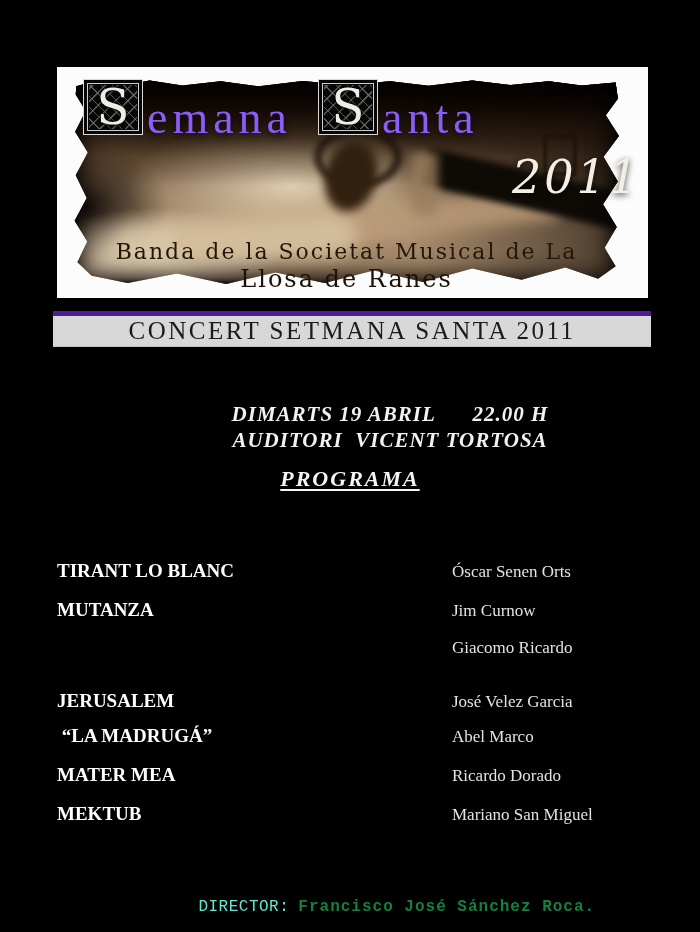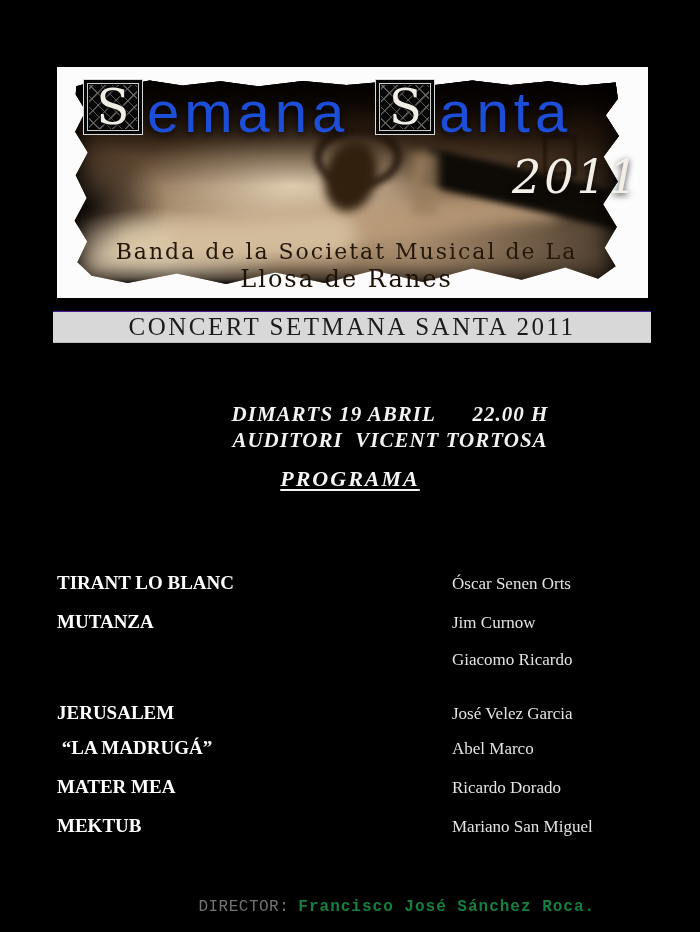--- a/index.html
+++ b/index.html
@@ -41,54 +41,54 @@
 
   .title-row{position:absolute;left:26px;top:12px;display:flex;align-items:flex-end;z-index:3;}
   .sbox{width:58px;height:54px;background:#070707;border:1px solid #d9d9d9;position:relative;
     box-shadow:inset 0 0 0 3px #070707, inset 0 0 0 4px #cfcfcf;
     display:flex;align-items:center;justify-content:center;flex:0 0 auto;}
   .sbox::before{content:"";position:absolute;inset:5px;opacity:.45;
     background:repeating-linear-gradient(45deg,transparent 0 7px,rgba(240,238,230,.8) 7px 8px),
                repeating-linear-gradient(-45deg,transparent 0 7px,rgba(240,238,230,.8) 8px 9px);}
   .sglyph{position:relative;font-family:"DejaVu Serif",serif;font-size:48px;line-height:1;
     color:#f0ede4;text-shadow:0 0 5px #000,0 0 3px #000;}
-  .title-word{font-family:Liberation Sans, sans-serif;font-size:58px;line-height:1;letter-spacing:5px;
-    color:#1d4ed8;margin:0 0 -6px 4px;text-shadow:0 3px 8px rgba(0,0,0,.8);}
+  .title-word{font-family:Liberation Serif, serif;font-size:46px;line-height:1;letter-spacing:5px;
+    color:#8b5cf6;margin:0 0 -6px 4px;text-shadow:0 3px 8px rgba(0,0,0,.8);}
   .sbox.g2{margin-left:26px;}
   .year{position:absolute;left:455px;top:83px;z-index:3;font-family:"DejaVu Serif",serif;
     font-size:46px;letter-spacing:3px;color:#f3efe7;text-shadow:0 2px 6px rgba(0,0,0,.75);font-style:italic;}
   .caption{position:absolute;left:16px;width:547px;text-align:center;z-index:3;
     font-family:"DejaVu Serif",serif;}
   .caption1{top:172px;font-size:22px;letter-spacing:2px;color:#241709;}
   .caption2{top:198px;font-size:24px;letter-spacing:2px;color:#1c1208;}
 
   
   .title-bar{position:absolute;left:53px;top:311px;width:598px;height:30px;background:#d8d8d8;
-    border-top:1px solid #4c1d95;border-bottom:1px solid #bfbfbf;
+    border-top:5px solid #4c1d95;border-bottom:1px solid #bfbfbf;
     text-align:center;line-height:30px;font-size:25px;letter-spacing:2.5px;color:#1b1b1b;}
 
   
   .date-block{position:absolute;left:0;top:401px;width:700px;text-align:center;color:#f2f2f2;
     font-style:italic;font-weight:bold;font-size:21px;line-height:26px;letter-spacing:1px;padding-left:40px;}
   .date-block div{white-space:pre;}
   .programa{position:absolute;left:0;top:466px;width:700px;text-align:center;}
   .programa span{font-style:italic;font-weight:bold;font-size:22px;letter-spacing:2px;color:#f5f5f5;
     text-decoration:underline;text-underline-offset:3px;}
 
   
-  .program-row{position:absolute;left:0;width:700px;height:24px;margin-top:12px;}
+  .program-row{position:absolute;left:0;width:700px;height:24px;}
   .p-title{position:absolute;left:57px;top:0;font-weight:bold;font-size:19px;color:#ffffff;white-space:pre;}
   .p-composer{position:absolute;left:452px;top:2px;font-size:17px;color:#e3e3e3;white-space:pre;}
   .r0{top:560px;} .r1{top:599px;} .r2{top:636px;} .r3{top:690px;}
   .r4{top:725px;} .r5{top:764px;} .r6{top:803px;}
 
   
   .footer{position:absolute;left:160px;top:880px;white-space:pre;
     font-family:"Liberation Mono","DejaVu Sans Mono",monospace;font-size:16px;}
-  .dir-label{color:#737373;letter-spacing:.5px;margin-top:24px;}
+  .dir-label{color:#5eead4;letter-spacing:.5px;margin-top:24px;}
   .dir-name{color:#15803d;font-weight:bold;letter-spacing:1px;margin-left:9px;}
 </style>
 </head>
 <body>
 
 <div class="canvas">
 
   <div class="header-box">
     <div class="photo">
       <div class="shape shape-arm"></div>

